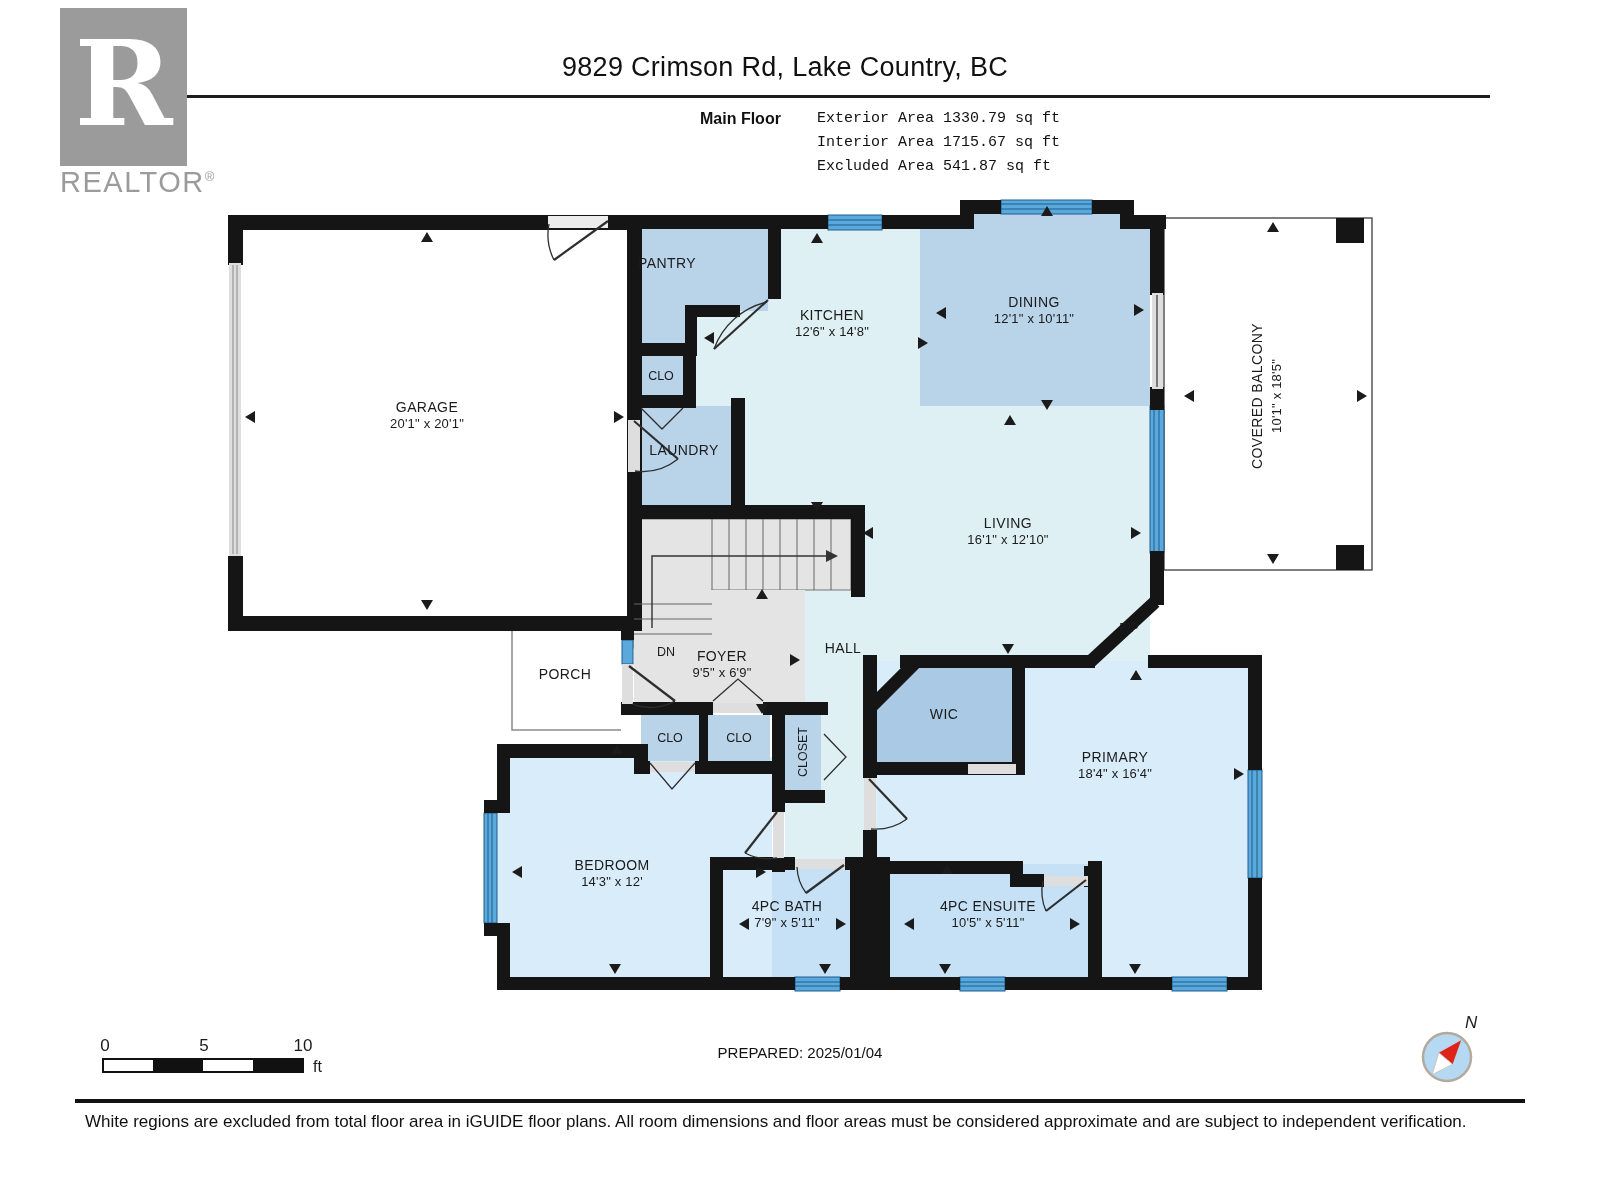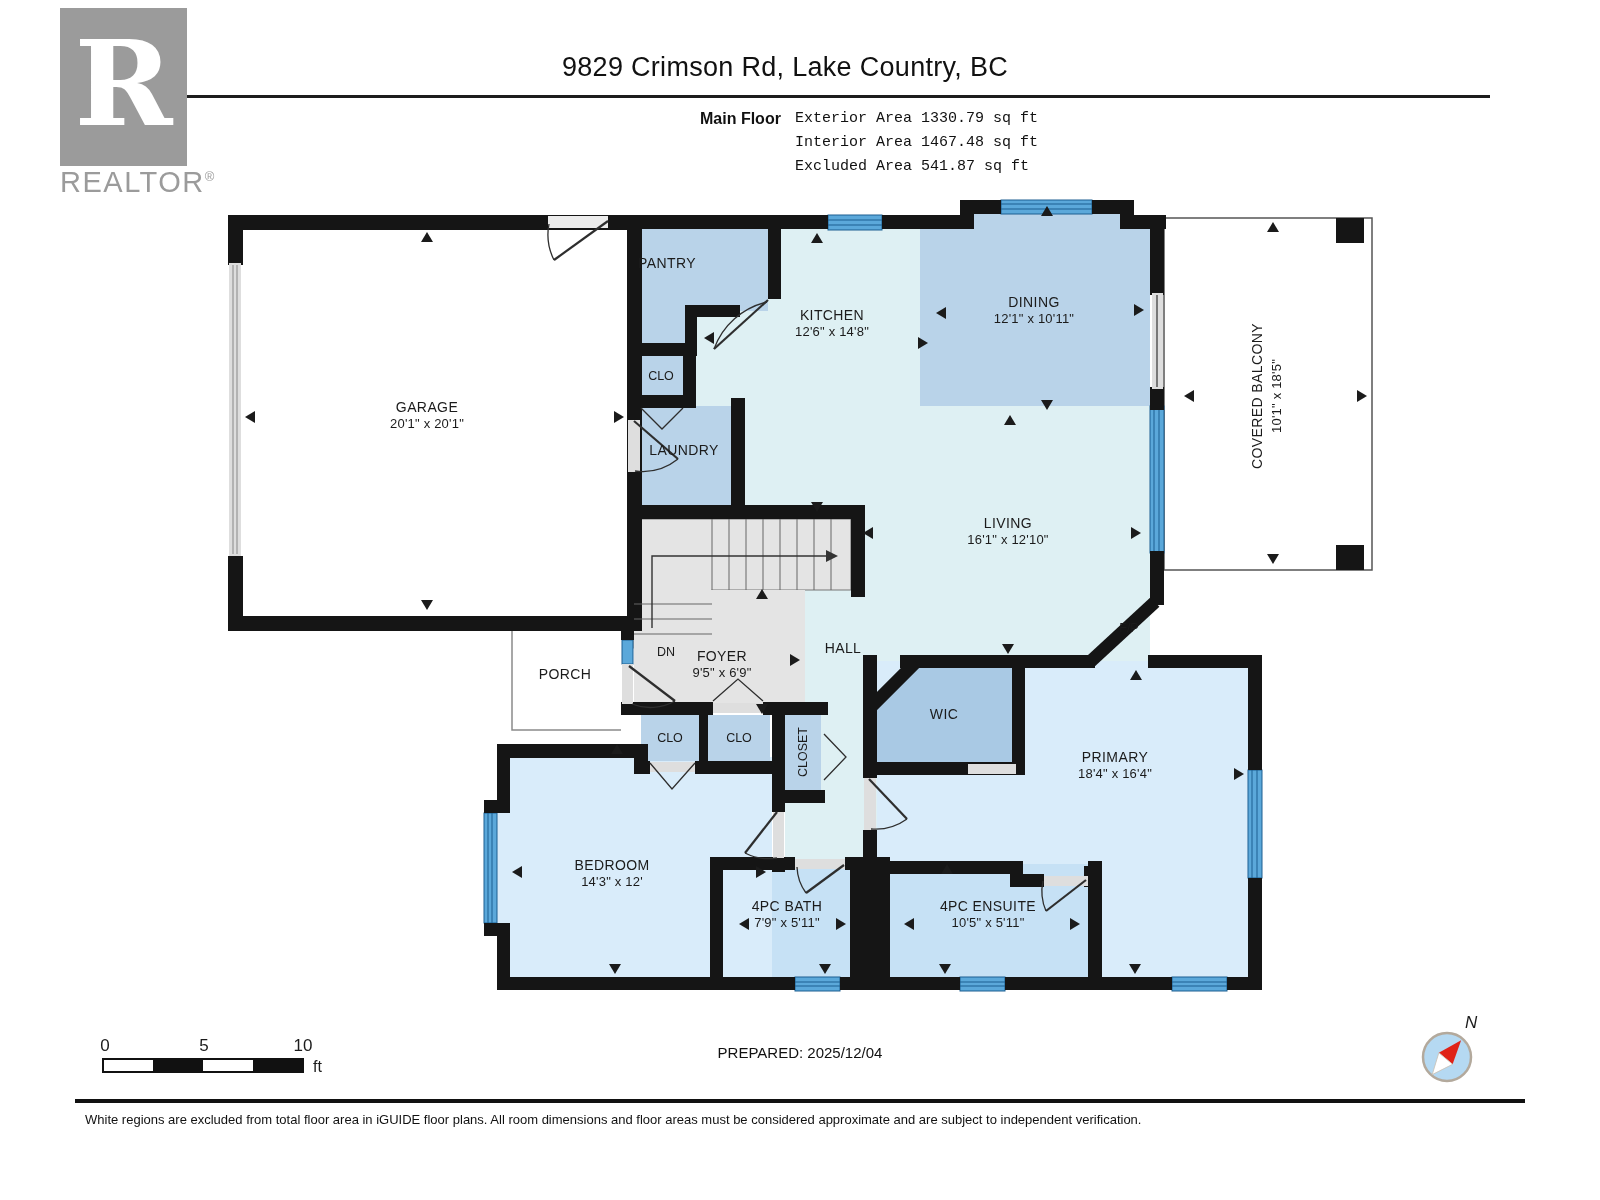--- a/index.html
+++ b/index.html
@@ -1,29 +1,29 @@
 <!DOCTYPE html>
 <html><head>
 <meta charset="utf-8">
 <style>
   html,body{margin:0;padding:0;background:#fff;font-family:"Liberation Sans",sans-serif;}
   .page{position:relative;width:1600px;height:1200px;background:#ffffff;overflow:hidden;}
   .hdr-title{position:absolute;top:52px;left:0;width:1570px;text-align:center;font-size:27px;font-weight:normal;color:#111;letter-spacing:.3px;}
   .hdr-line{position:absolute;top:95px;left:76px;width:1414px;height:3px;background:#1c1c1c;}
-  .hdr-stats{position:absolute;top:107px;left:700px;display:flex;gap:14px;color:#111;}
+  .hdr-stats{position:absolute;top:107px;left:700px;display:flex;gap:36px;color:#111;}
   .hdr-floor{font-weight:bold;font-size:16px;line-height:24px;}
   .hdr-areas{font-size:15px;line-height:24px;font-family:Liberation Mono, monospace;}
   .logo{position:absolute;top:8px;left:60px;}
   .logo-box{width:127px;height:158px;background:#9b9b9b;display:flex;align-items:center;justify-content:center;}
   .logo-r{font-family:"DejaVu Serif",serif;font-weight:bold;font-size:118px;color:#ffffff;line-height:1;margin-top:-6px;}
   .logo-word{font-size:29px;color:#9b9b9b;letter-spacing:1.5px;}
   .logo-reg{font-size:13px;vertical-align:super;}
   .prepared{position:absolute;top:1044px;left:0;width:1600px;text-align:center;font-size:15px;color:#111;}
   .foot-line{position:absolute;top:1099px;left:75px;width:1450px;height:4px;background:#111;}
-  .disclaimer{position:absolute;top:1112px;left:85px;width:1450px;font-size:13px;color:#111;}
+  .disclaimer{position:absolute;top:1112px;left:85px;width:1450px;font-size:17px;color:#111;}
   svg{position:absolute;top:0;left:0;}
   svg text{font-family:"Liberation Sans",sans-serif;fill:#1b1b1b;}
   .rn{font-size:14px;letter-spacing:.4px;}
   .rd{font-size:13px;letter-spacing:.2px;}
   .sm{font-size:12.5px;}
   .w{fill:#151515;}
   .dg{fill:#dedede;}
   .win{fill:#5ba8da;stroke:#1d5f91;stroke-width:1;}
   .wl{stroke:#1d5f91;stroke-width:1;fill:none;}
   .arc{fill:none;stroke:#2e2e2e;stroke-width:1.3;}
@@ -36,21 +36,21 @@
 <body>
 
 <div class="page">
 
   <div class="hdr-title">9829 Crimson Rd, Lake Country, BC</div>
   <div class="hdr-line"></div>
   <div class="hdr-stats">
     <span class="hdr-floor">Main Floor</span>
     <span class="hdr-areas">
       <div>Exterior Area 1330.79 sq ft</div>
-      <div>Interior Area 1467.48 sq ft</div>
+      <div>Interior Area 1715.67 sq ft</div>
       <div>Excluded Area 541.87 sq ft</div>
     </span>
   </div>
 
   <div class="logo">
     <div class="logo-box">
       <span class="logo-r">R</span>
     </div>
     <div class="logo-word"><span>REALTOR</span><span class="logo-reg">®</span></div>
   </div>
@@ -328,16 +328,16 @@
     <g>
       <circle cx="1447" cy="1057" r="24" fill="#b5d9f2" stroke="#b3a99c" stroke-width="2.5"></circle>
       <g transform="rotate(40 1447 1057)">
         <polygon points="1447,1035 1456,1059 1438,1059" fill="#e02318"></polygon>
         <polygon points="1447,1080 1456,1059 1438,1059" fill="#ffffff" stroke="#c9c2b8" stroke-width="0.8"></polygon>
       </g>
       <text x="1465" y="1028" font-size="17" font-style="italic">N</text>
     </g>
   </svg>
 
-  <div class="prepared">PREPARED: 2025/12/04</div>
+  <div class="prepared">PREPARED: 2025/01/04</div>
   <div class="foot-line"></div>
   <div class="disclaimer">White regions are excluded from total floor area in iGUIDE floor plans. All room dimensions and floor areas must be considered approximate and are subject to independent verification.</div>
 </div>
 
 </body></html>

